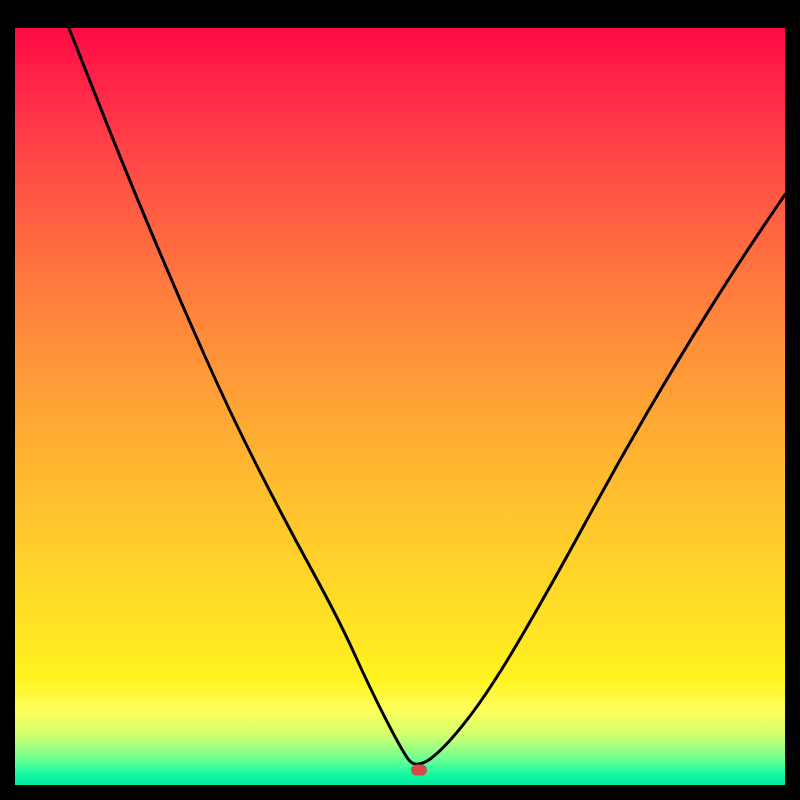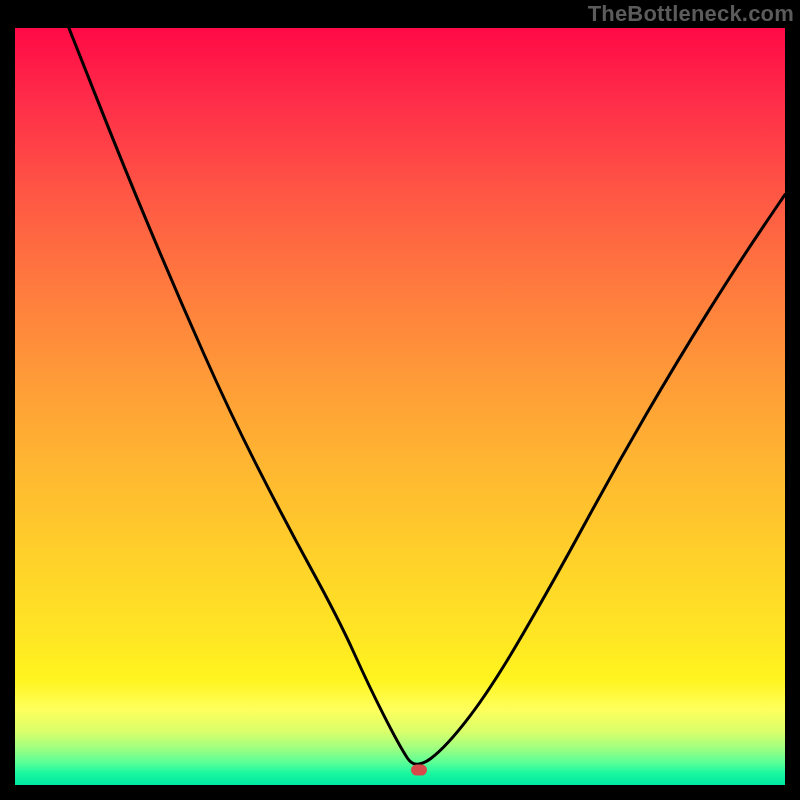--- a/index.html
+++ b/index.html
@@ -67,21 +67,20 @@
     background: #d64a4a;
     border-radius: 6px;
     transform: translate(-50%, -50%);
   }
 </style>
 </head>
 <body>
 
 <div class="frame">
 
-  <div class="watermark">TheBottleneck.com</div>
 
   <div class="plot">
     <svg class="curve-svg" viewBox="0 0 770 757" preserveAspectRatio="none">
       <path fill="none" stroke="#000" stroke-width="3" stroke-linecap="round" d="M 53.9 0.0 Q 53.9 0.0 80.9 68.1 Q 107.8 136.3 134.8 200.6 Q 161.7 264.9 188.7 325.5 Q 215.6 386.1 242.6 439.1 Q 269.5 492.1 296.4 541.3 Q 323.4 590.5 338.8 624.5 Q 354.2 658.6 369.6 688.9 Q 385.0 719.1 392.7 730.5 Q 400.4 741.9 415.8 730.5 Q 431.2 719.1 454.3 688.9 Q 477.4 658.6 508.2 605.6 Q 539.0 552.6 569.8 495.8 Q 600.6 439.1 631.4 386.1 Q 662.2 333.1 693.0 283.9 Q 723.8 234.7 746.9 200.6 T 770.0 166.5"></path>
     </svg>
     <div class="marker" style="left: 404.25px; top: 741.86px; background: rgb(214, 74, 74);"></div>
   </div>
 
 </div>
 

